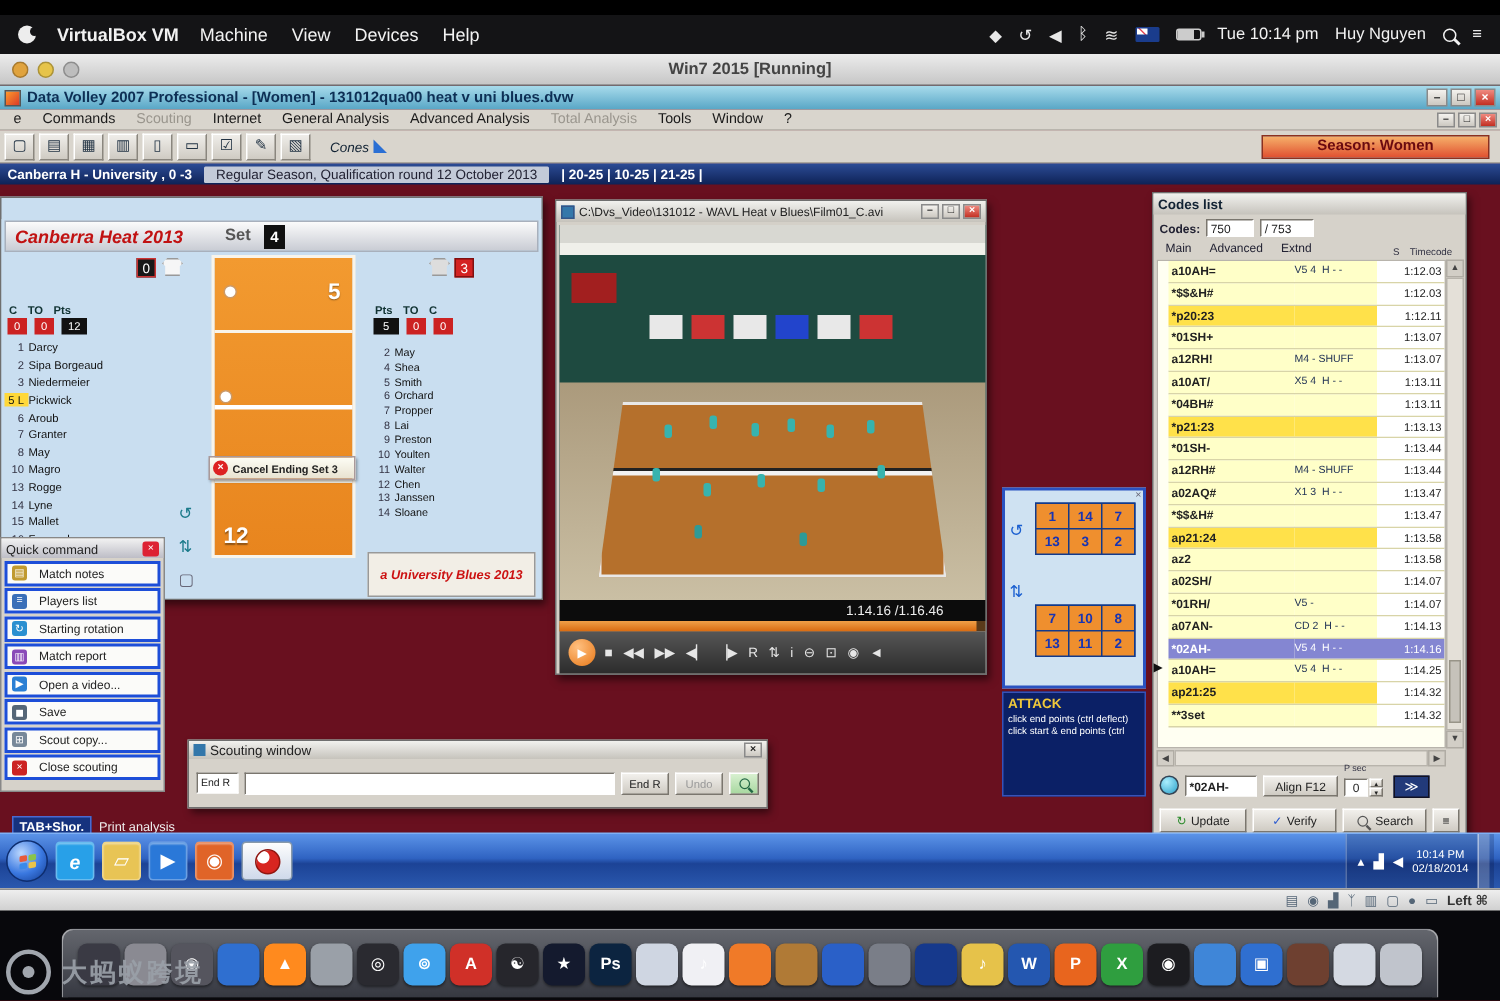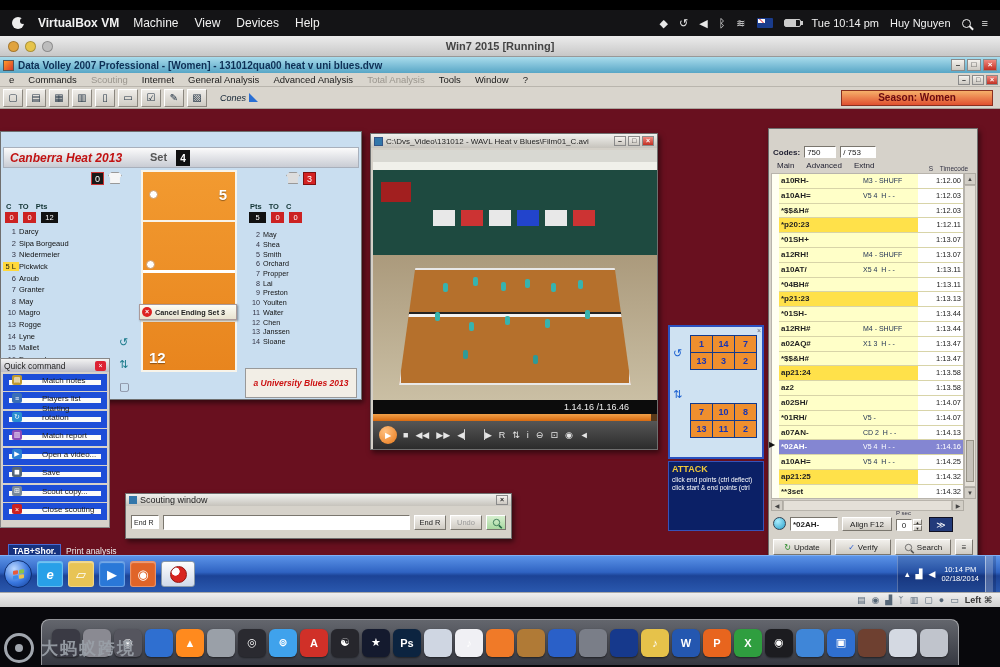--- a/index.html
+++ b/index.html
@@ -85,21 +85,21 @@
 .bigsc{position:absolute;color:#fff;font-size:15px;font-weight:bold;text-shadow:0 1px 1px rgba(0,0,0,.4)}
 .cancelbtn{position:absolute;left:138px;top:158px;width:98px;height:16px;background:linear-gradient(#fdfdf5,#e8e2d0);border:1px solid #a99;display:flex;align-items:center;gap:3px;font-size:7.3px;color:#222;padding:0 2px;font-weight:bold;box-shadow:1px 1px 2px rgba(0,0,0,.4)}
 .xc{width:10px;height:10px;border-radius:50%;background:#d22;color:#fff;font-size:7px;line-height:10px;text-align:center;font-weight:bold;flex:none}
 .rotico{position:absolute;font-size:11px;color:#1a7a8a}
 .awaybox{position:absolute;left:244px;top:222px;width:112px;height:30px;border:1px solid #999;background:#f2eee6;color:#c11;font-weight:bold;font-size:8.5px;display:flex;align-items:center;justify-content:center;font-style:italic}
 
 
 #qc{left:0;top:301px;width:110px;height:170px;background:#d6d2ca;border:1px solid #888;z-index:6}
 .qtitle{height:13px;background:linear-gradient(#f2f2f2,#bdbdc6);display:flex;align-items:center;font-size:8.5px;color:#222;padding:0 3px}
 .qx{margin-left:auto;width:11px;height:10px;background:#d23;color:#fff;font-size:7px;line-height:9px;text-align:center;border-radius:2px}
-.qitem{height:17px;background:#fbfbf9;border:6px solid #1d4ed8;display:flex;align-items:flex-end;gap:20px;font-size:8px;color:#222;padding:0 3px;margin:1.5px 2px}
+.qitem{height:17px;background:#fbfbf9;border:2px solid #1d4ed8;display:flex;align-items:center;gap:8px;font-size:8px;color:#222;padding:0 3px;margin:1.5px 2px}
 .qico{width:10px;height:10px;border-radius:2px;color:#fff;font-size:7px;display:flex;align-items:center;justify-content:center;flex:none}
 
 
 #videowin{left:370px;top:76px;width:288px;height:317px;background:#d4d0c8}
 .vidarea{position:absolute;left:2px;top:16px;width:284px;height:250px;background:#1e4a40;overflow:hidden}
 .plyr{position:absolute;width:5px;height:9px;border-radius:2px;background:#37b3ae}
 .tstrip{position:absolute;left:2px;top:266px;width:284px;height:14px;background:#0c0c0c;color:#eee;font-size:9px;display:flex;align-items:center;justify-content:flex-end;padding-right:28px}
 .prog{position:absolute;left:2px;top:280px;width:284px;height:7px;background:#5a3a1a}
 .prog .fill{width:98%;height:100%;background:linear-gradient(#f0a048,#d86a10)}
 .vctrl{position:absolute;left:2px;top:287px;width:284px;height:28px;background:linear-gradient(#565656,#2c2c2c);display:flex;align-items:center;gap:6px;padding:0 6px;color:#e6e6e6;font-size:9px}
@@ -235,20 +235,25 @@
         <span class="tbtn">✎</span>
         <span class="tbtn">▧</span>
       </span>
     <span class="cones">
       <span>Cones</span>
       <span class="coneico"></span>
     </span>
     <span class="season">Season: Women</span>
   </div>
 
+  <div class="rowmatch">
+    <span class="mbteam">Canberra H - University , 0 -3</span>
+    <span class="mbcomp">Regular Season, Qualification round 12 October 2013</span>
+    <span class="mbsets">| 20-25 | 10-25 | 21-25 |</span>
+  </div>
 
   <div class="win" id="scoreboard">
     <div class="sbbody">
       <div class="sbhd">
         <span class="hometitle">Canberra Heat 2013</span>
         <span class="setlbl">Set</span>
         <span class="setbox">4</span>
       </div>
       <span class="jersey" style="position:absolute;left:107px;top:26px"></span>
       <span class="sets0">0</span>
@@ -498,40 +503,38 @@
       <span class="rcell">2</span>
     </div>
   </div>
   <div id="attackbox">
     <div class="atkt">ATTACK</div>
     <div>click end points (ctrl deflect)</div>
     <div>click start &amp; end points (ctrl</div>
   </div>
 
   <div class="win" id="codes">
+    <div class="wt wtgray">
+      <span style="font-weight:bold;color:#123">Codes list</span>
+    </div>
     <div style="position:absolute;left:4px;top:17px;display:flex;align-items:center;gap:4px">
       <span style="font-size:8px;font-weight:bold;color:#223">Codes:</span>
       <span class="inset" style="width:32px;height:12px">750</span>
       <span class="inset" style="width:36px;height:12px">/ 753</span>
     </div>
     <div style="position:absolute;left:2px;top:31px;right:2px;display:flex;align-items:flex-end">
       <span style="display:flex">
           <span class="tab">Main</span>
           <span class="tab">Advanced</span>
           <span class="tab">Extnd</span>
         </span>
       <span style="margin-left:auto;font-size:6.5px;color:#334">S</span>
       <span style="width:42px;text-align:center;font-size:6.5px;color:#334">Timecode</span>
     </div>
     <div id="codelist">
-        <div class="crow">
-        <span class="ccode">a10RH-</span>
-        <span class="cmid">M3 - SHUFF</span>
-        <span class="ctime">1:12.00</span>
-      </div>
         <div class="crow">
         <span class="ccode">a10AH=</span>
         <span class="cmid">V5 4  H - -</span>
         <span class="ctime">1:12.03</span>
       </div>
         <div class="crow">
         <span class="ccode">*$$&amp;H#</span>
         <span class="cmid"></span>
         <span class="ctime">1:12.03</span>
       </div>

